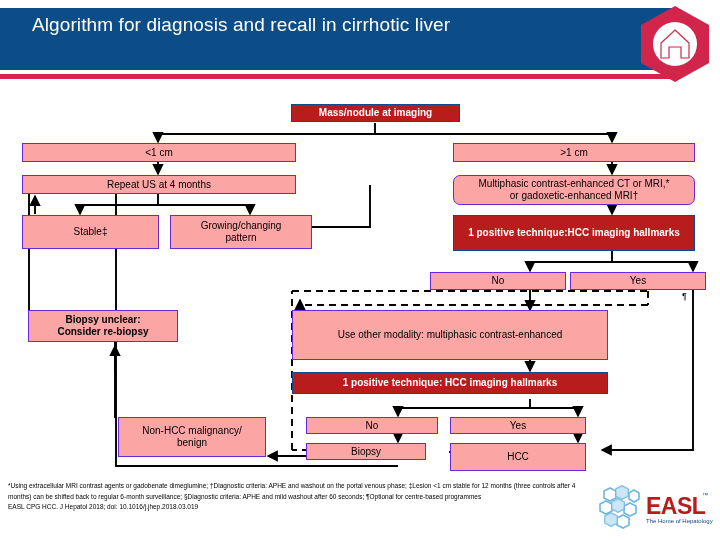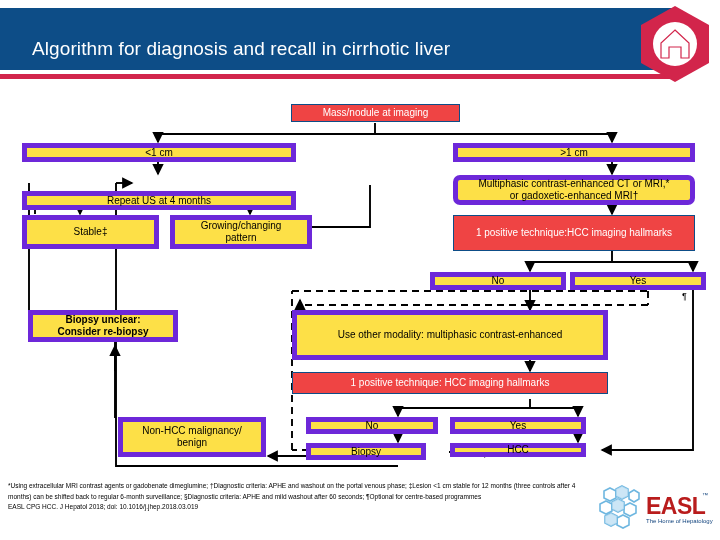--- a/index.html
+++ b/index.html
@@ -30,21 +30,20 @@
   }
   #header-title {
     position: absolute;
     left: 32px; top: 13px;
     width: 470px;
     color: #ffffff;
     font-size: 19px;
     line-height: 24px;
     font-weight: 400;
     letter-spacing: 0.1px;
-    margin-top: 24px;
   }
   #header-logo {
     position: absolute;
     left: 636px; top: 4px;
     width: 78px; height: 80px;
   }
 
   
   #chart {
     position: absolute;
@@ -60,29 +59,29 @@
   .node {
     position: absolute;
     box-sizing: border-box;
     display: flex;
     align-items: center;
     justify-content: center;
     text-align: center;
     font-size: 10px;
     line-height: 12px;
     color: #000000;
-    background: #fde047;
-    border: 5px solid #6d28d9;
+    background: #fca5a5;
+    border: 1px solid #6d28d9;
     padding: 1px 3px;
   }
   .node.dark {
-    background: #ef4444;
+    background: #b91c1c;
     border: 1px solid #0d4d87;
     color: #ffffff;
-    font-weight: normal;
+    font-weight: bold;
   }
   .node.bold {
     font-weight: bold;
   }
 
   
   #footnotes {
     position: absolute;
     left: 8px; top: 481px;
     width: 578px;
@@ -217,21 +216,21 @@
       <path d="M300,214 L300,212" marker-end="url(#ahd)"></path>
     </g>
   </svg>
 
   <div class="node dark" style="left:291px; top:16px; width:169px; height:18px;">Mass/nodule at imaging</div>
 
   <div class="node" style="left:22px; top:55px; width:274px; height:19px;">&lt;1 cm</div>
 
   <div class="node" style="left:453px; top:55px; width:242px; height:19px;">&gt;1 cm</div>
 
-  <div class="node" style="left:22px; top:103px; width:274px; height:19px;">Repeat US at 4 months</div>
+  <div class="node" style="left:22px; top:87px; width:274px; height:19px;">Repeat US at 4 months</div>
 
   <div class="node" style="left:453px; top:87px; width:242px; height:30px; flex-direction:column;border-radius:7px;">
     <span>Multiphasic contrast-enhanced CT or MRI,*</span>
     <span>or gadoxetic-enhanced MRI†</span>
   </div>
 
   <div class="node" style="left:22px; top:127px; width:137px; height:34px;">Stable‡</div>
 
   <div class="node" style="left:170px; top:127px; width:142px; height:34px; flex-direction:column;">
     <span>Growing/changing</span>
@@ -264,21 +263,21 @@
     <span>Non-HCC malignancy/</span>
     <span>benign</span>
   </div>
 
   <div class="node" style="left:306px; top:329px; width:132px; height:17px;">No</div>
 
   <div class="node" style="left:450px; top:329px; width:136px; height:17px;">Yes</div>
 
   <div class="node" style="left:306px; top:355px; width:120px; height:17px;">Biopsy</div>
 
-  <div class="node" style="left:450px; top:355px; width:136px; height:14px;">HCC</div>
+  <div class="node" style="left:450px; top:355px; width:136px; height:28px;">HCC</div>
 </div>
 
 <div id="footnotes">
   <div>*Using extracellular MRI contrast agents or gadobenate dimeglumine; †Diagnostic criteria: APHE and washout on the portal venous phase; ‡Lesion &lt;1 cm stable for 12 months (three controls after 4 months) can be shifted back to regular 6-month surveillance; §Diagnostic criteria: APHE and mild washout after 60 seconds; ¶Optional for centre-based programmes</div>
   <div id="citation">EASL CPG HCC. J Hepatol 2018; doi: 10.1016/j.jhep.2018.03.019</div>
 </div>
 
 <div id="easl-logo">
   <svg viewBox="0 0 46 46" width="46" height="46" style="position:absolute;left:2px;top:2px;">
     <g fill="none" stroke="#6fb7e0" stroke-width="1.6">

